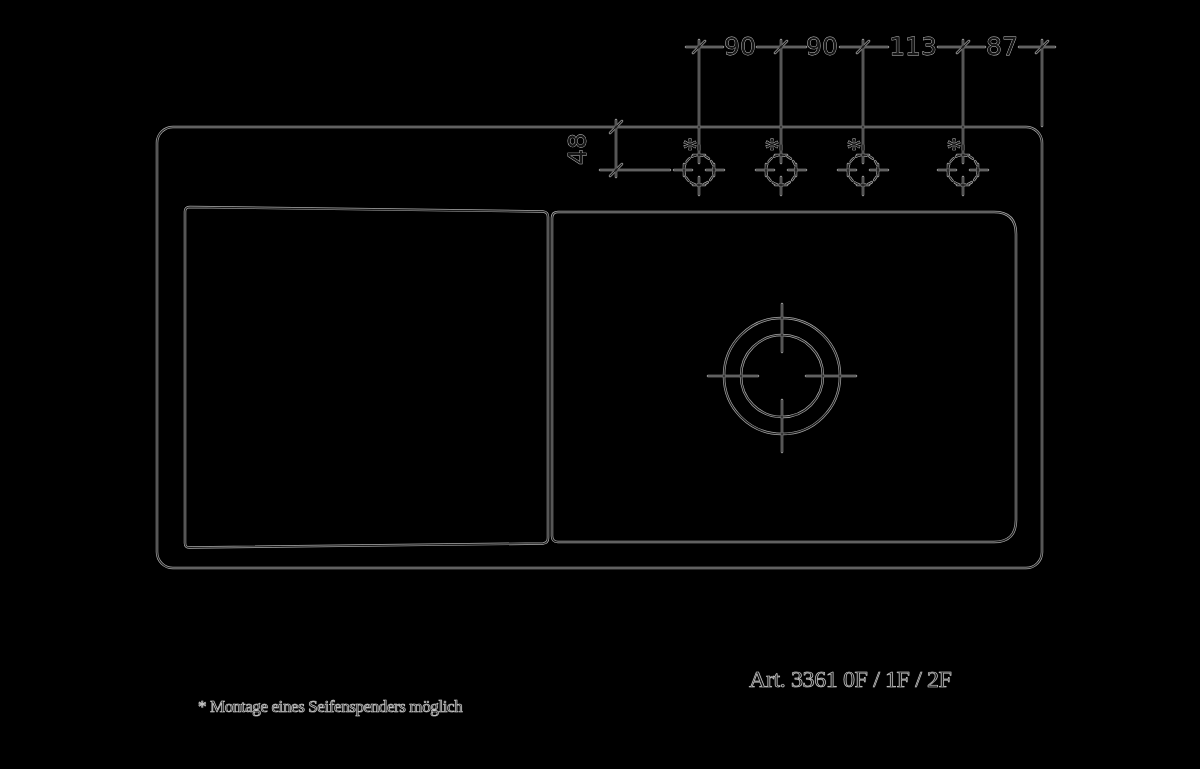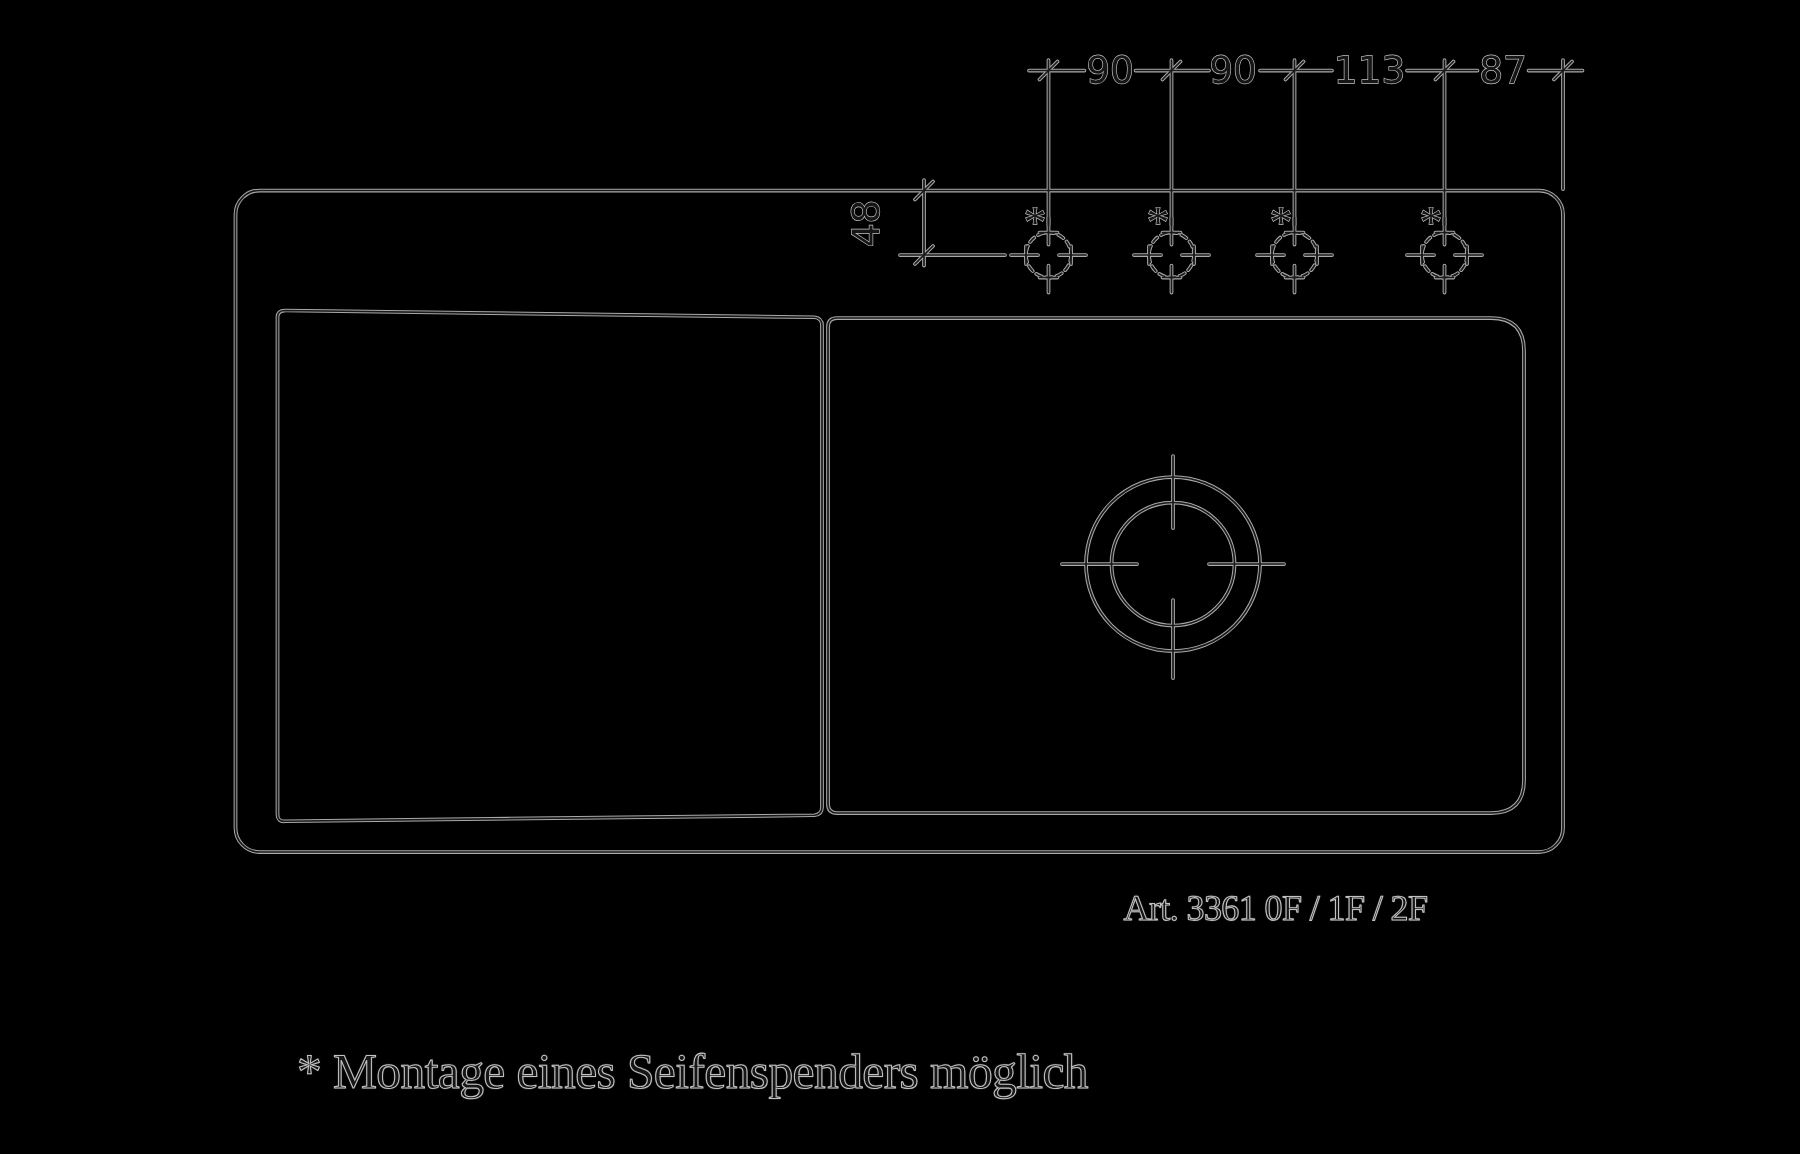--- a/index.html
+++ b/index.html
@@ -12,22 +12,22 @@
   text.dim{font-family:"DejaVu Sans",sans-serif;font-size:25px;
            fill:var(--tfill,#161616);stroke:var(--tstroke,#c2c2c2);stroke-width:.85;
            paint-order:stroke;text-anchor:middle;}
   text.marker{font-family:"Liberation Serif",serif;font-size:30px;
            fill:var(--tfill,#161616);stroke:var(--tstroke,#c2c2c2);stroke-width:.85;
            paint-order:stroke;text-anchor:middle;}
   .outline-text{position:absolute;white-space:nowrap;color:var(--tfill,#161616);
            -webkit-text-stroke:.7px var(--tstroke,#c2c2c2);
            text-shadow:0 0 1px rgba(195,195,195,.9);}
   .title{left:203px;top:621px;font-size:37px;letter-spacing:-.5px;}
-  .article{left:749px;top:593px;font-size:24px;letter-spacing:-.4px;}
-  .note{left:198px;top:697px;font-size:33px;letter-spacing:-.4px;}
+  .article{left:749px;top:666px;font-size:24px;letter-spacing:-.4px;}
+  .note{left:198px;top:697px;font-size:17px;letter-spacing:-.4px;}
 </style>
 </head>
 <body>
 
 <div class="stage">
 
   <svg width="1200" height="769" viewBox="0 0 1200 769">
     <defs>
 
       <g id="tap-hole-proto">

